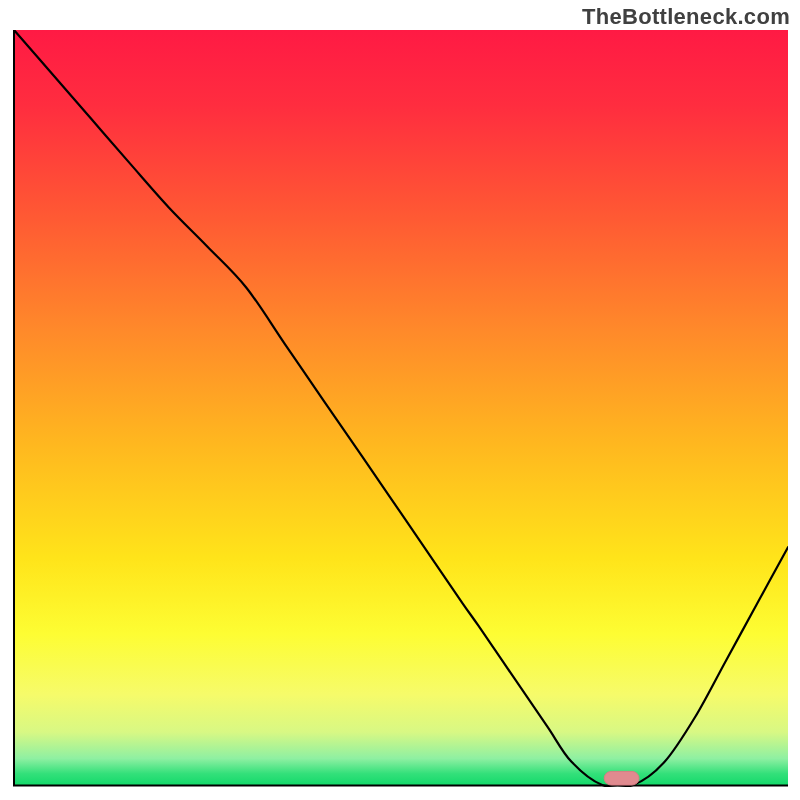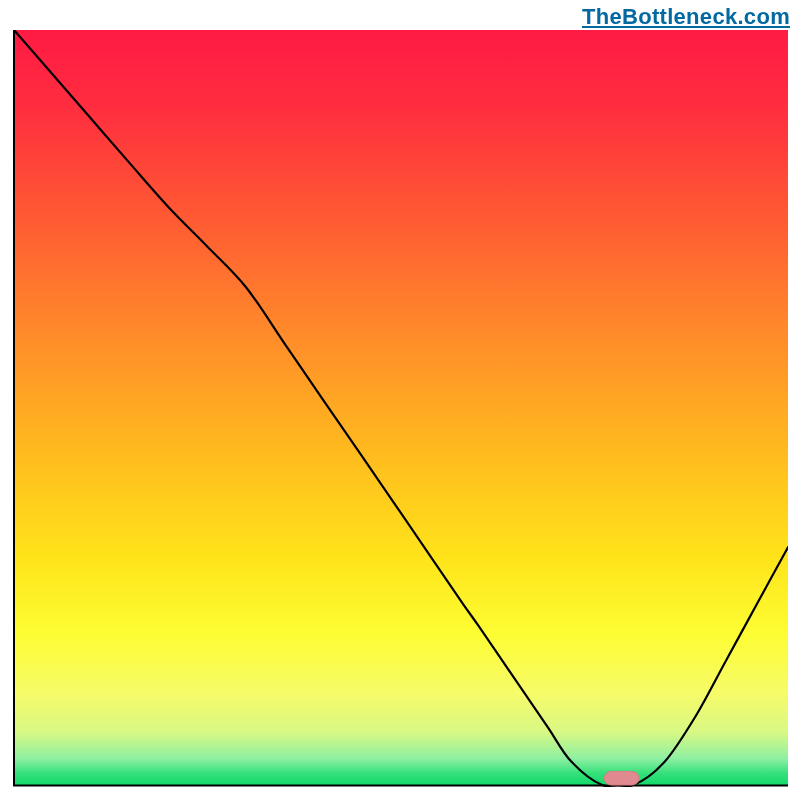--- a/index.html
+++ b/index.html
@@ -13,26 +13,25 @@
   }
   .wrap {
     position: relative;
     width: 800px;
     height: 800px;
   }
   .watermark {
     position: absolute;
     top: 4px;
     right: 10px;
-    color: #0369a1;
+    color: #404040;
     font-size: 22px;
     font-weight: 600;
     letter-spacing: 0.3px;
     user-select: none;
-    text-decoration: underline;
   }
   .plot {
     position: absolute;
     left: 13px;
     top: 30px;
     width: 775px;
     height: 757px;
     box-sizing: border-box;
   }
   svg { display: block; }

